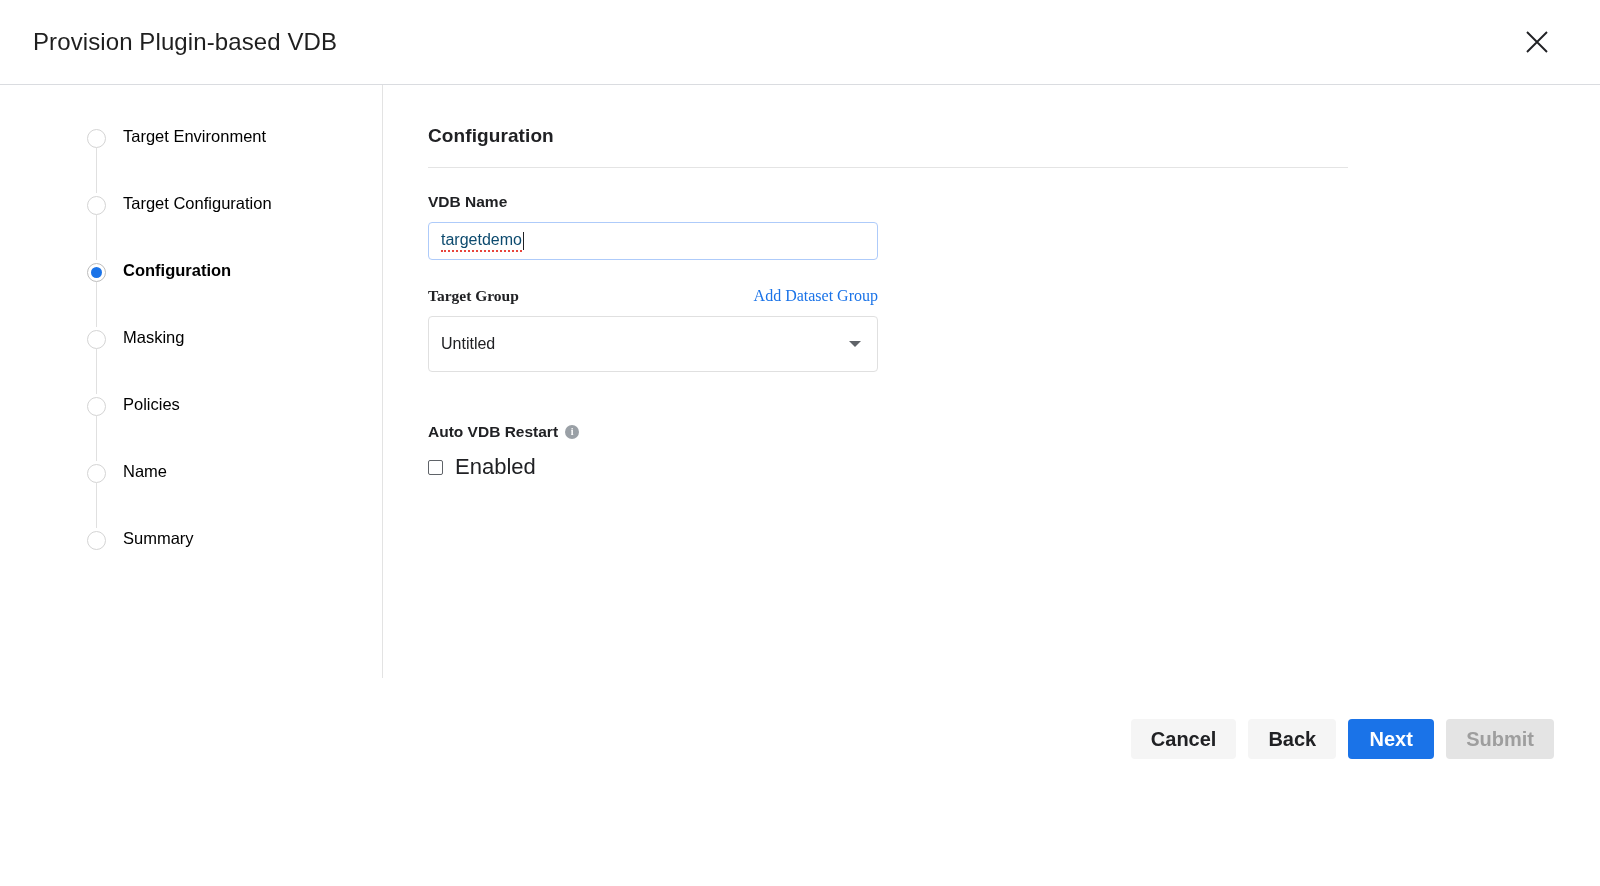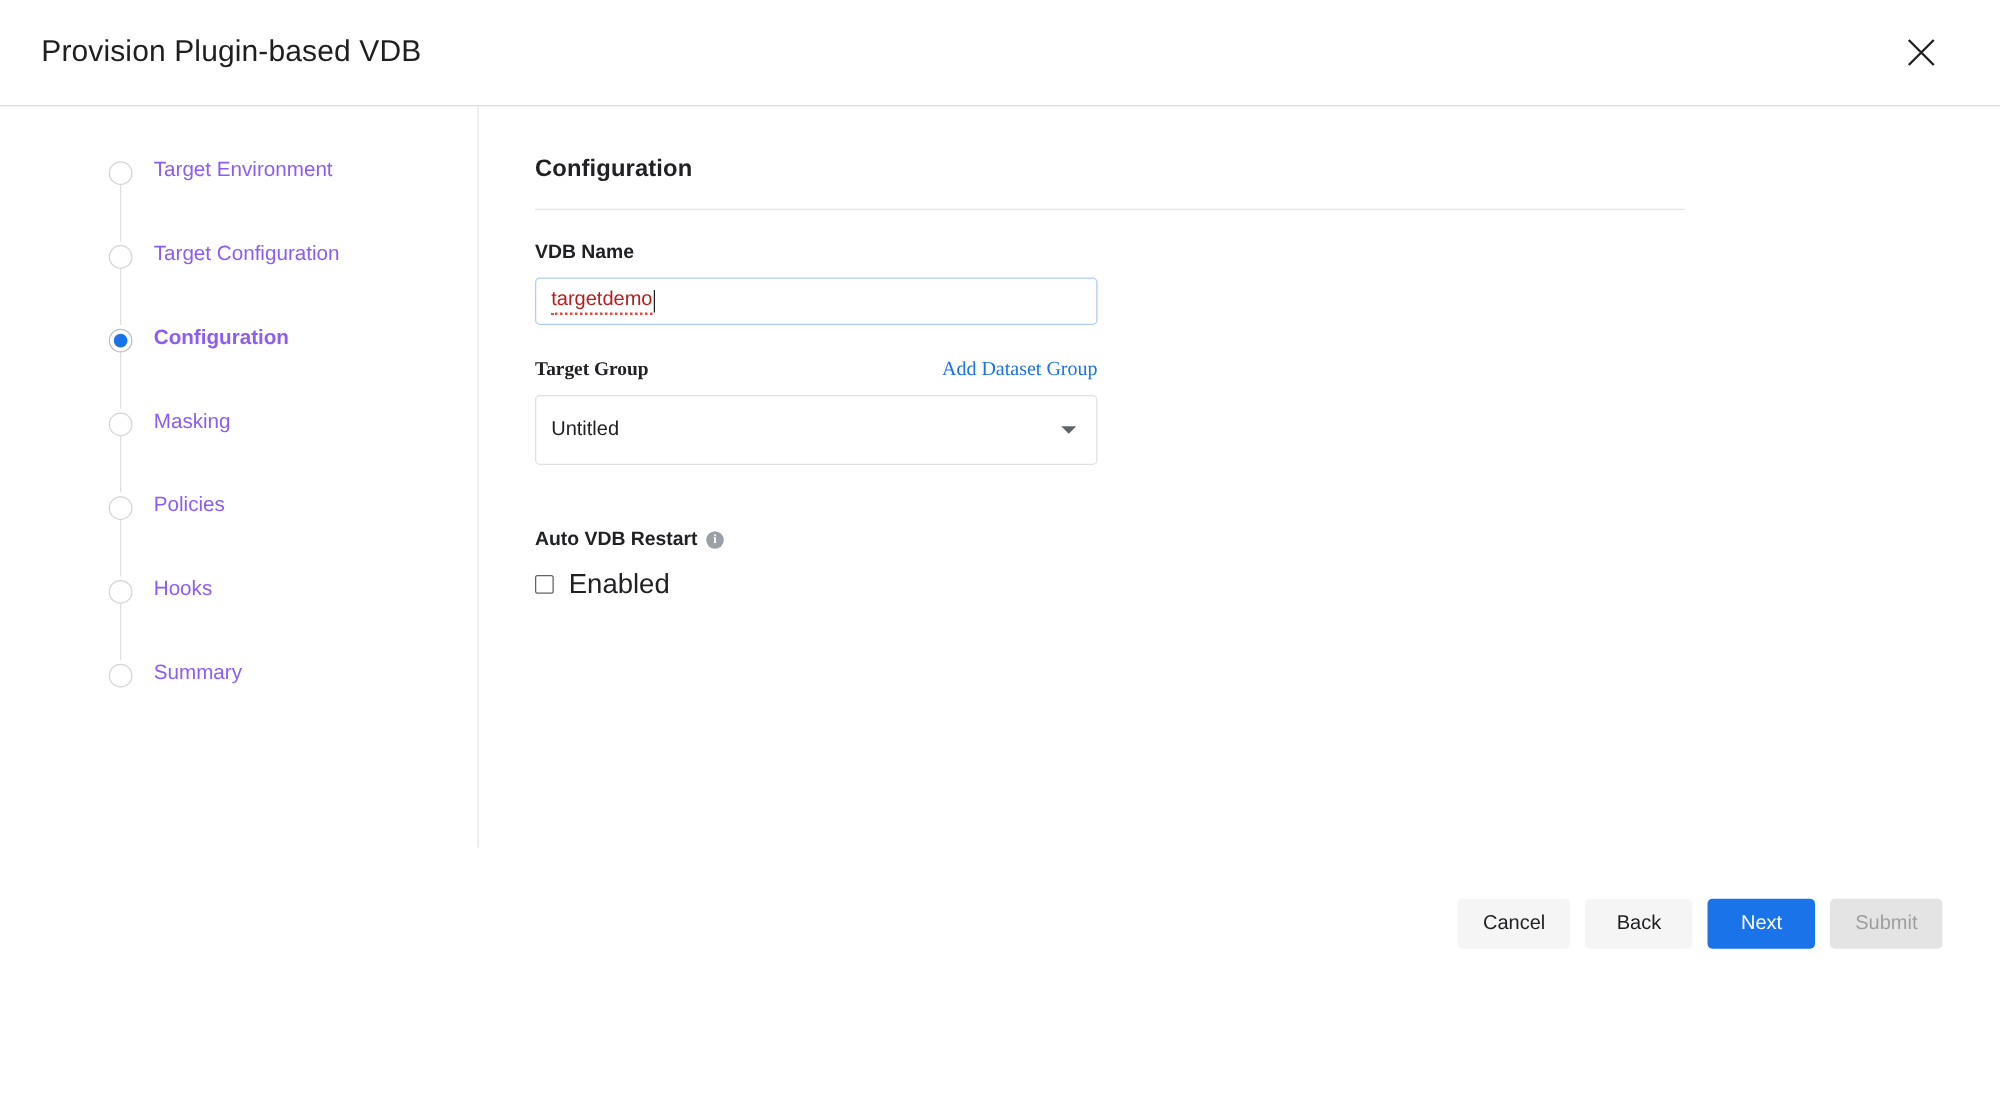--- a/index.html
+++ b/index.html
@@ -118,21 +118,21 @@
     height: 45px;
     background: #e0e0e0;
     z-index: 1;
   }
   .step:last-child .step-connector { display: none; }
 
   .step-label {
     margin-left: 36px;
     font-size: 16.5px;
     line-height: 21px;
-    color: #8b5cf6;
+    color: #000000;
     font-weight: 400;
     white-space: nowrap;
   }
   .step.active .step-label { font-weight: 700; }
 
   
   .main {
     flex: 1 1 auto;
     padding: 40px 0 0 45px;
     min-width: 0;
@@ -171,21 +171,21 @@
     border: 1px solid #aecbfa;
     border-radius: 4px;
     background: #ffffff;
     padding: 0 12px;
     display: flex;
     align-items: center;
     cursor: text;
   }
   .text-input .value {
     font-size: 16px;
-    color: #b91c1c;
+    color: #0c4a6e;
     position: relative;
     padding-bottom: 1px;
     border-bottom: 2px dotted #e8453c;
   }
   .caret {
     display: inline-block;
     width: 1px;
     height: 18px;
     background: #202124;
     margin-left: 1px;
@@ -283,22 +283,22 @@
     padding-right: 46px;
     gap: 12px;
   }
   .btn {
     height: 40px;
     min-width: 86px;
     padding: 0 20px;
     border: none;
     border-radius: 4px;
     font-family: "Liberation Sans", sans-serif;
-    font-size: 16px;
-    font-weight: 400;
+    font-size: 20px;
+    font-weight: 700;
     cursor: pointer;
     display: inline-flex;
     align-items: center;
     justify-content: center;
   }
   .btn-secondary {
     background: #f5f5f5;
     color: #202124;
   }
   .btn-primary {
@@ -369,21 +369,21 @@
           </span>
         <span class="step-connector"></span>
         <span class="step-label">Policies</span>
       </div>
 
       <div class="step">
         <span class="step-marker">
             <span class="dot"></span>
           </span>
         <span class="step-connector"></span>
-        <span class="step-label">Hooks</span>
+        <span class="step-label">Name</span>
       </div>
 
       <div class="step">
         <span class="step-marker">
             <span class="dot"></span>
           </span>
 
         <span class="step-label">Summary</span>
       </div>
 

